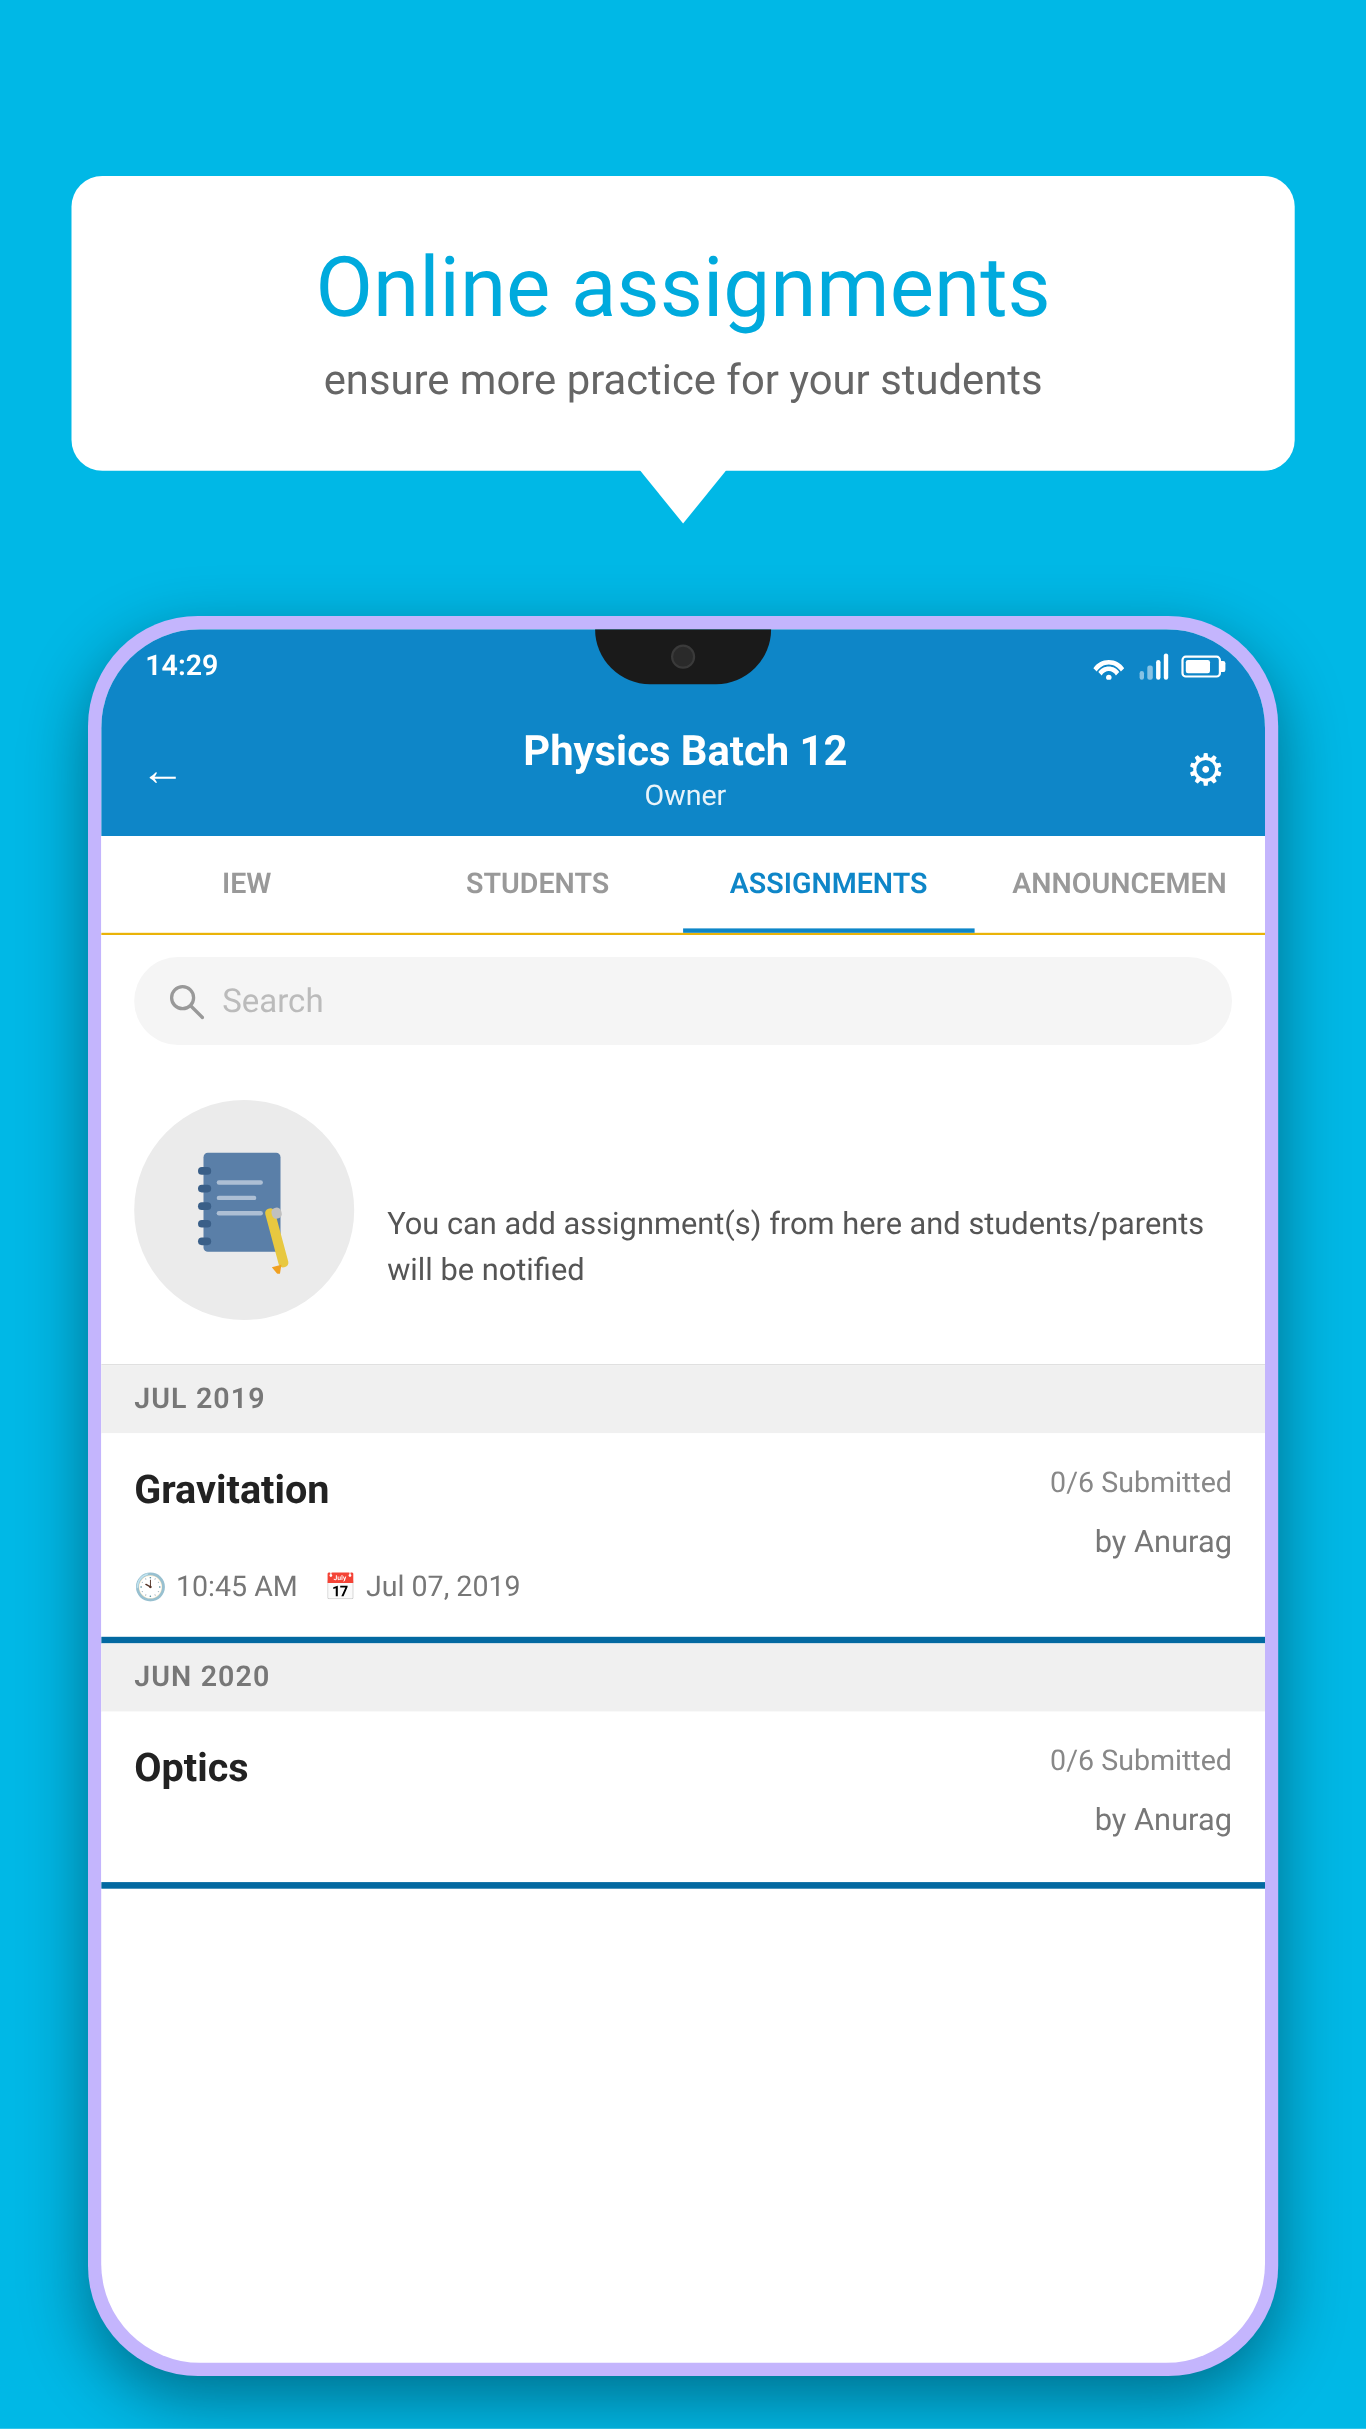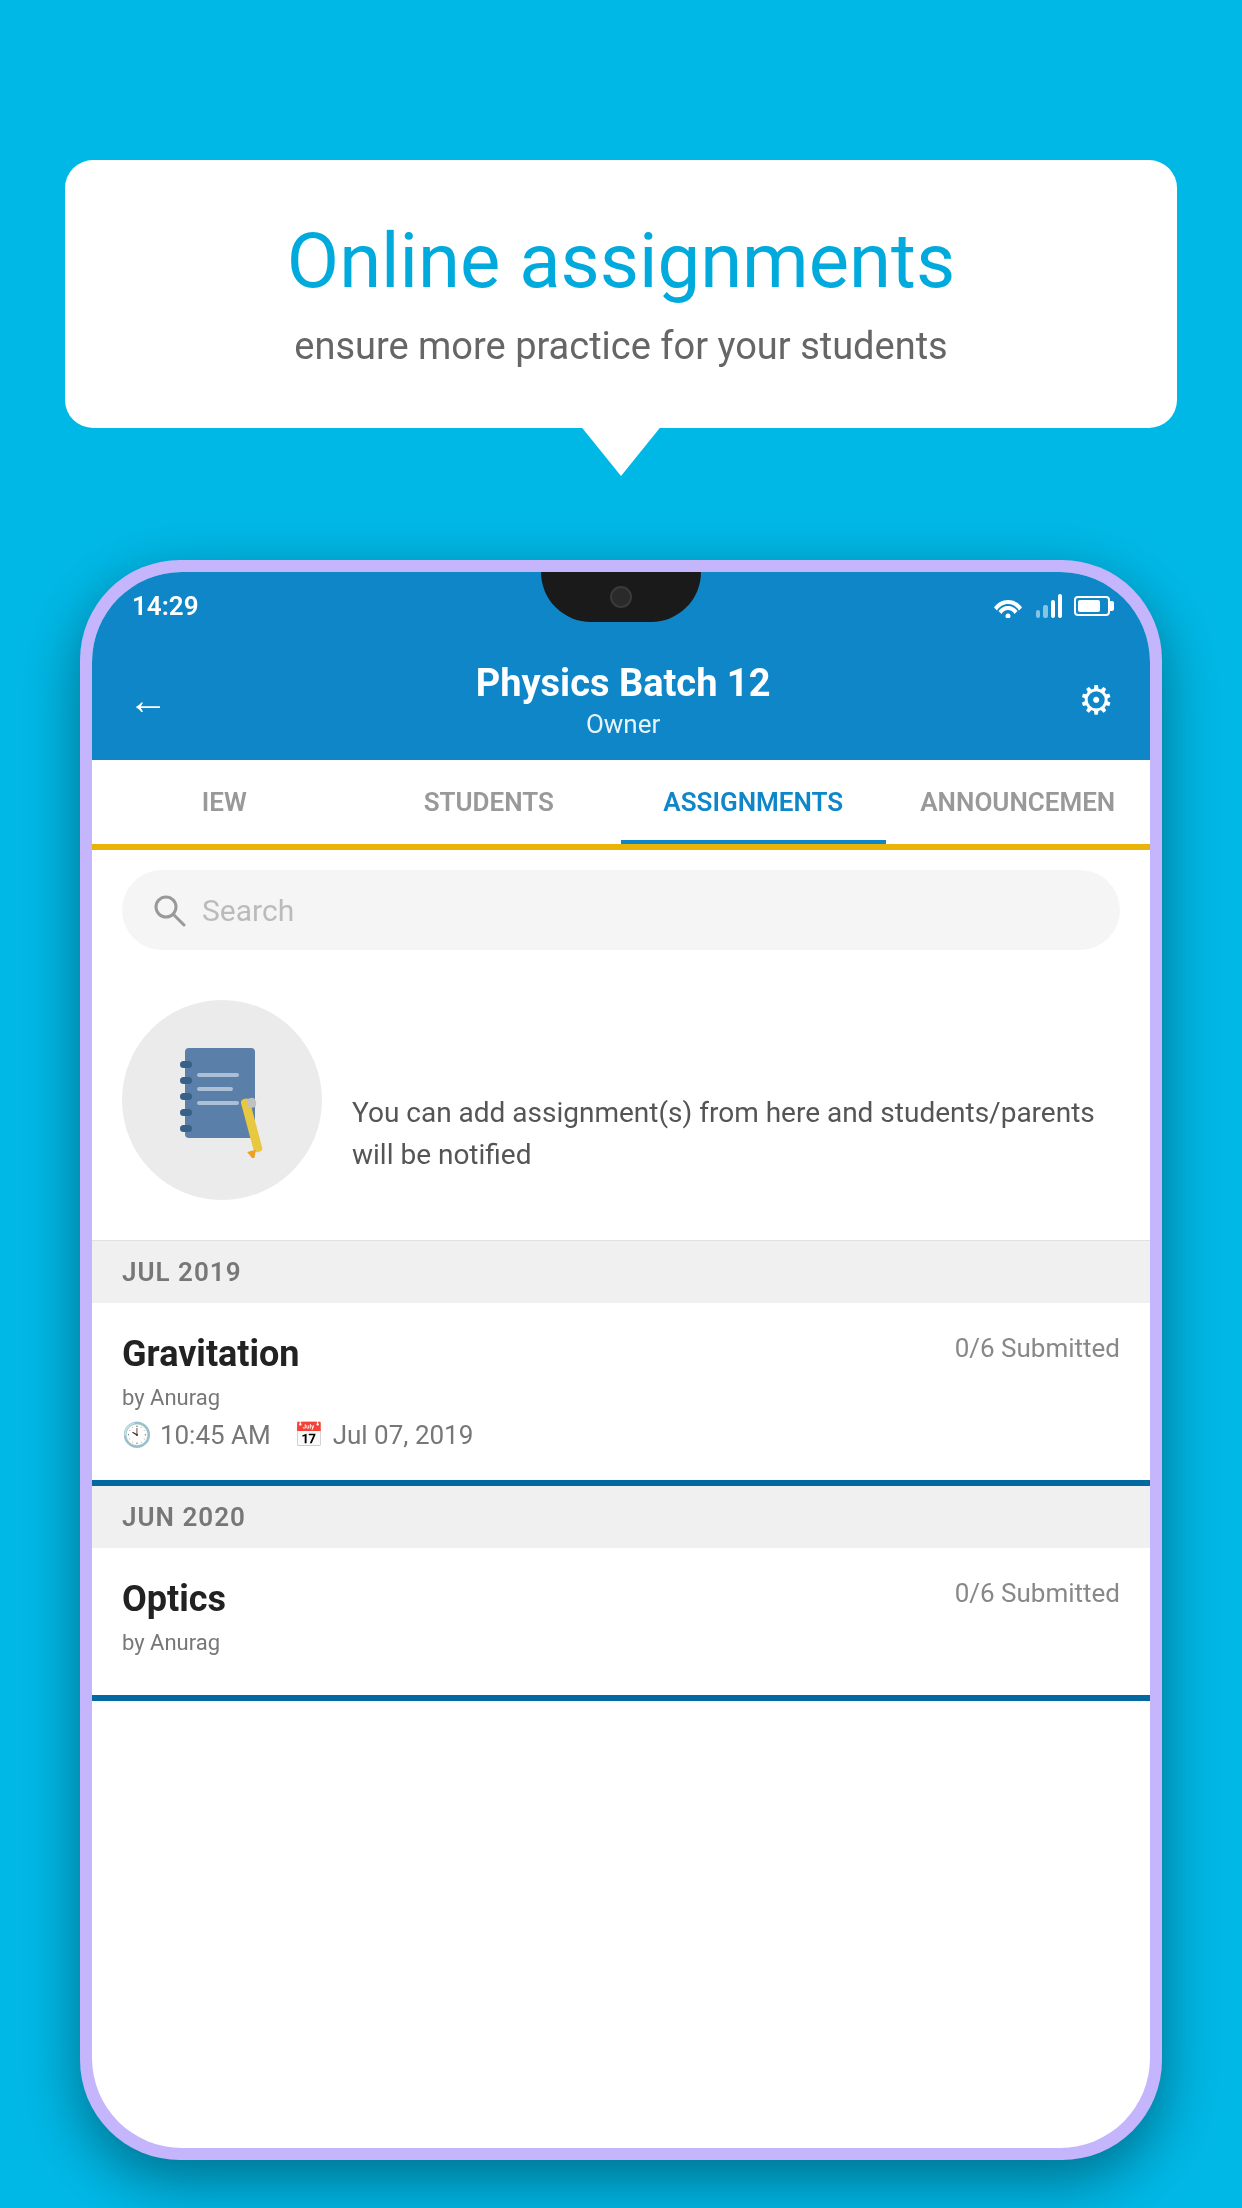--- a/index.html
+++ b/index.html
@@ -203,21 +203,21 @@
     .settings-icon {
       color: white;
       font-size: 40px;
       cursor: pointer;
     }
 
     
     .tab-bar {
       display: flex;
       background: white;
-      border-bottom: 6px solid #eab308;
+      border-bottom: 2px solid #eab308;
       height: 90px;
     }
 
     .tab-item {
       flex: 1;
       display: flex;
       align-items: center;
       justify-content: center;
       font-size: 26px;
       font-weight: 600;
@@ -333,23 +333,24 @@
       font-weight: 700;
       color: #222;
     }
 
     .assignment-submitted {
       font-size: 26px;
       color: #888;
     }
 
     .assignment-author {
-      font-size: 22px;
+      font-size: 28px;
       color: #777;
       margin-bottom: 10px;
+      text-align: right;
     }
 
     .assignment-meta {
       display: flex;
       align-items: center;
       gap: 24px;
       font-size: 26px;
       color: #777;
     }
 

